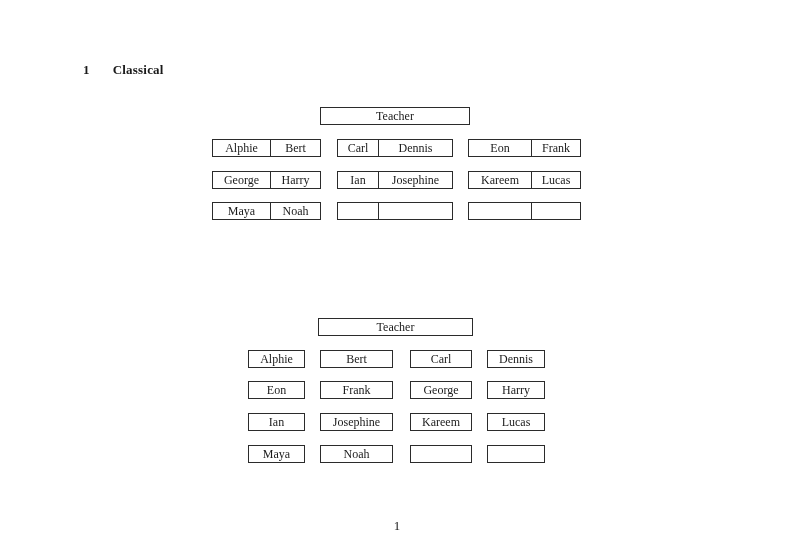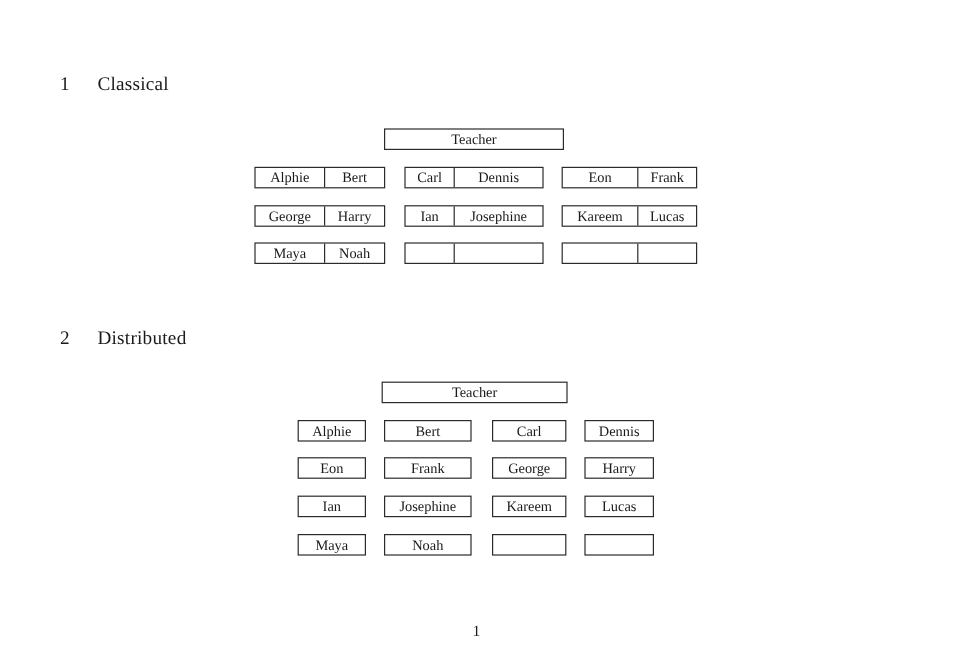--- a/index.html
+++ b/index.html
@@ -9,23 +9,23 @@
     width: 794px;
     height: 560px;
     background: #ffffff;
     font-family: "Liberation Serif", serif;
     color: #1a1a1a;
     overflow: hidden;
   }
   
   .section-heading {
     position: absolute;
-    left: 50px;
-    font-size: 16px;
-    font-weight: normal;
+    left: 83px;
+    font-size: 13px;
+    font-weight: bold;
     white-space: nowrap;
     letter-spacing: 0.2px;
   }
   .section-heading .sec-title { margin-left: 23px; }
   .heading-classical { top: 62px; }
   .heading-distributed { top: 274px; }
 
   
   .box {
     position: absolute;
@@ -130,23 +130,20 @@
   </div>
   <div class="box desk col-b crow-3">
     <div class="seat first"></div>
     <div class="seat second"></div>
   </div>
   <div class="box desk col-c crow-3">
     <div class="seat first"></div>
     <div class="seat second"></div>
   </div>
 
-  <div class="section-heading heading-distributed">
-    <span class="sec-number">2</span><span class="sec-title">Distributed</span>
-  </div>
 
   <div class="box teacher-box teacher-d">
     <span>Teacher</span>
   </div>
 
   <div class="box single dcol-1 drow-1">Alphie</div>
   <div class="box single dcol-2 drow-1">Bert</div>
   <div class="box single dcol-3 drow-1">Carl</div>
   <div class="box single dcol-4 drow-1">Dennis</div>
 

